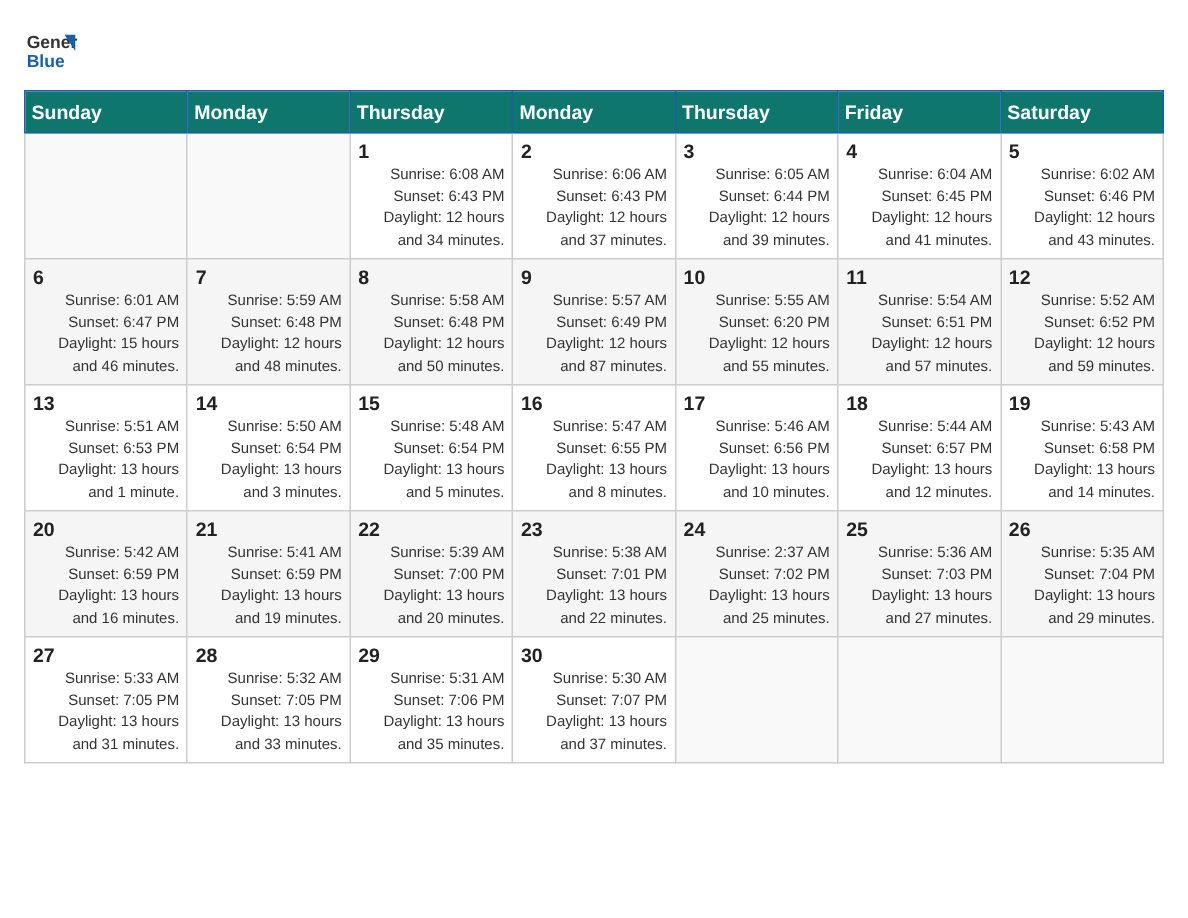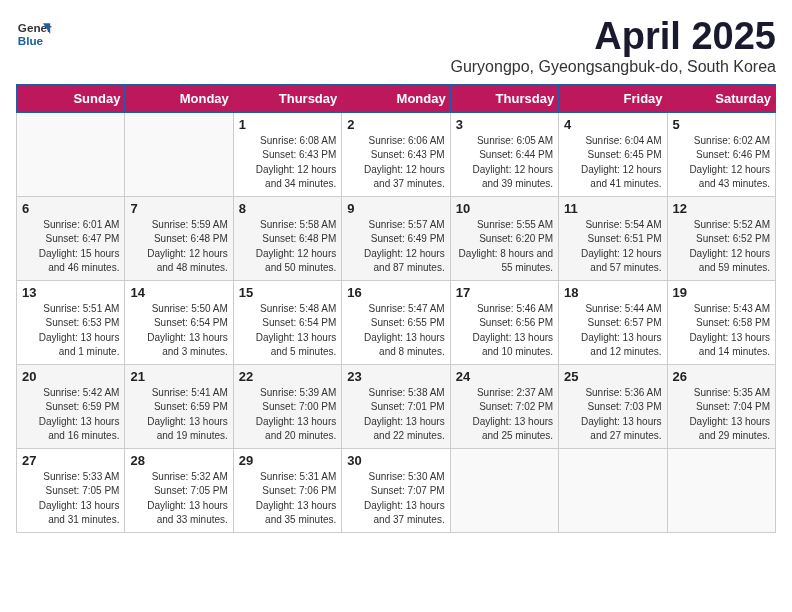--- a/index.html
+++ b/index.html
@@ -37,26 +37,26 @@
     .subtitle {
       font-size: 16px;
       color: #333;
     }
     table {
       width: 100%;
       border-collapse: collapse;
       margin-top: 8px;
     }
     thead th {
-      background-color: #be185d;
+      background-color: #0f766e;
       color: #fff;
       font-size: 13px;
       font-weight: bold;
       padding: 6px 4px;
-      text-align: right;
+      text-align: left;
       border: 1px solid #1a5fa8;
     }
     tbody td {
       border: 1px solid #ccc;
       vertical-align: top;
       padding: 4px 5px;
       font-size: 10.5px;
       color: #222;
       width: 108px;
       height: 80px;
@@ -84,24 +84,20 @@
 </head>
 <body>
 
 <div class="header-top">
   <div class="logo">
     <svg class="logo-icon" viewBox="0 0 40 40">
       <text x="2" y="18" font-size="13" font-weight="bold" fill="#333" font-family="Arial">General</text>
       <text x="2" y="32" font-size="13" font-weight="bold" fill="#1a5fa8" font-family="Arial">Blue</text>
       <polygon points="30,8 38,8 38,20" fill="#1a5fa8"></polygon>
     </svg>
-  </div>
-  <div class="title-block">
-    <div class="month-title">April 2025</div>
-    <div class="subtitle">Guryongpo, Gyeongsangbuk-do, South Korea</div>
   </div>
 </div>
 
 <table>
   <thead>
     <tr>
       <th>Sunday</th>
       <th>Monday</th>
       <th>Thursday</th>
       <th>Monday</th>
@@ -147,21 +143,21 @@
         <td>
           <span class="day-num">8</span>
           <div class="day-info"><span>Sunrise: 5:58 AM</span><br><span>Sunset: 6:48 PM</span><br><span>Daylight: 12 hours and 50 minutes.</span></div>
         </td>
         <td>
           <span class="day-num">9</span>
           <div class="day-info"><span>Sunrise: 5:57 AM</span><br><span>Sunset: 6:49 PM</span><br><span>Daylight: 12 hours and 87 minutes.</span></div>
         </td>
         <td>
           <span class="day-num">10</span>
-          <div class="day-info"><span>Sunrise: 5:55 AM</span><br><span>Sunset: 6:20 PM</span><br><span>Daylight: 8 hours and 55 minutes.</span></div>
+          <div class="day-info"><span>Sunrise: 5:55 AM</span><br><span>Sunset: 6:20 PM</span><br><span>Daylight: 12 hours and 55 minutes.</span></div>
         </td>
         <td>
           <span class="day-num">11</span>
           <div class="day-info"><span>Sunrise: 5:54 AM</span><br><span>Sunset: 6:51 PM</span><br><span>Daylight: 12 hours and 57 minutes.</span></div>
         </td>
         <td>
           <span class="day-num">12</span>
           <div class="day-info"><span>Sunrise: 5:52 AM</span><br><span>Sunset: 6:52 PM</span><br><span>Daylight: 12 hours and 59 minutes.</span></div>
         </td>
       </tr>

